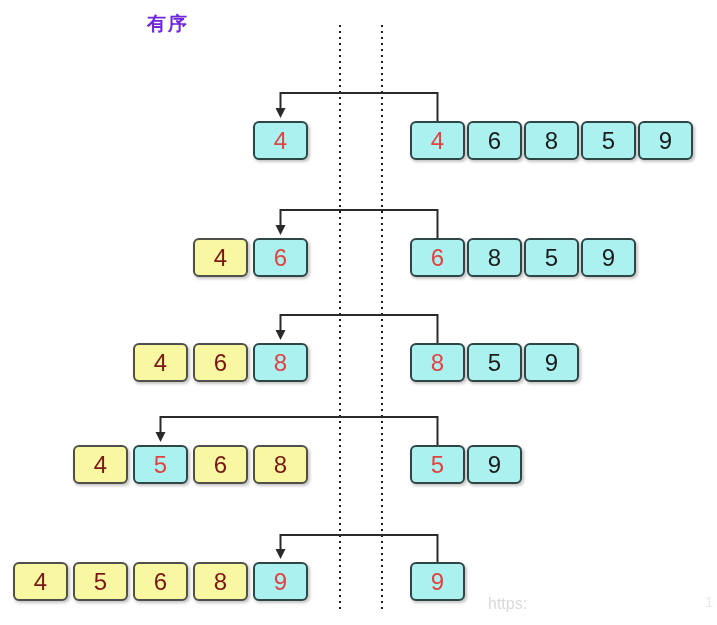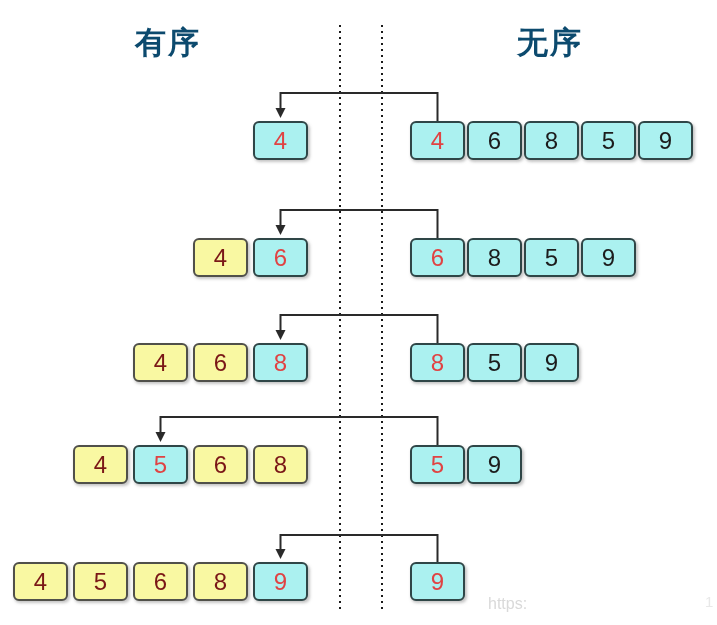--- a/index.html
+++ b/index.html
@@ -5,26 +5,26 @@
   html,body{margin:0;padding:0;background:#ffffff;}
   #canvas{
     position:relative;
     width:717px;height:625px;
     background:#ffffff;
     overflow:hidden;
     font-family:"Liberation Sans",sans-serif;
   }
   .header{
     position:absolute;
-    top:22px;
+    top:11px;
     width:110px;
     text-align:center;
-    font-size:31px;
+    font-size:19px;
     font-weight:bold;
-    color:#0c4a6e;
+    color:#6d28d9;
     letter-spacing:2px;
   }
   .header.left{left:113px;}
   .header.right{left:495px;}
   #overlay{position:absolute;left:0;top:0;}
   .box{
     position:absolute;
     width:55px;height:39px;
     box-sizing:border-box;
     border-radius:6px;
@@ -49,21 +49,20 @@
     left:705px;top:593px;
     font-size:15px;
     color:#e8e8e8;
   }
 </style>
 </head>
 <body>
 
 <div id="canvas" style="--cyan-fill: #abf1f0; --cyan-border: #2f4647; --yellow-fill: #f9f8a2; --yellow-border: #50504a; --red-text: #e04343; --maroon-text: #7a1717; --black-text: #1c1c1c; --wm-color: #d9d9d9;">
   <div class="header left">有序</div>
-  <div class="header right">无序</div>
   <div id="svg-holder">
       <svg id="overlay" width="717" height="625" viewBox="0 0 717 625">
      <defs>
        <marker id="ah" markerUnits="userSpaceOnUse" markerWidth="14" markerHeight="14" refX="2" refY="5" orient="auto">
          <path d="M0,0 L10,5 L0,10 z" fill="#2a2a2a"></path>
        </marker>
      </defs>
      <line x1="340" y1="25" x2="340" y2="612" stroke="#1a1a1a" stroke-width="2" stroke-dasharray="2 4"></line>
         <line x1="382" y1="25" x2="382" y2="612" stroke="#1a1a1a" stroke-width="2" stroke-dasharray="2 4"></line>
         <path d="M 437.5 121 L 437.5 93 L 280.5 93 L 280.5 110" fill="none" stroke="#2a2a2a" stroke-width="2" stroke-linejoin="miter" marker-end="url(#ah)"></path>

